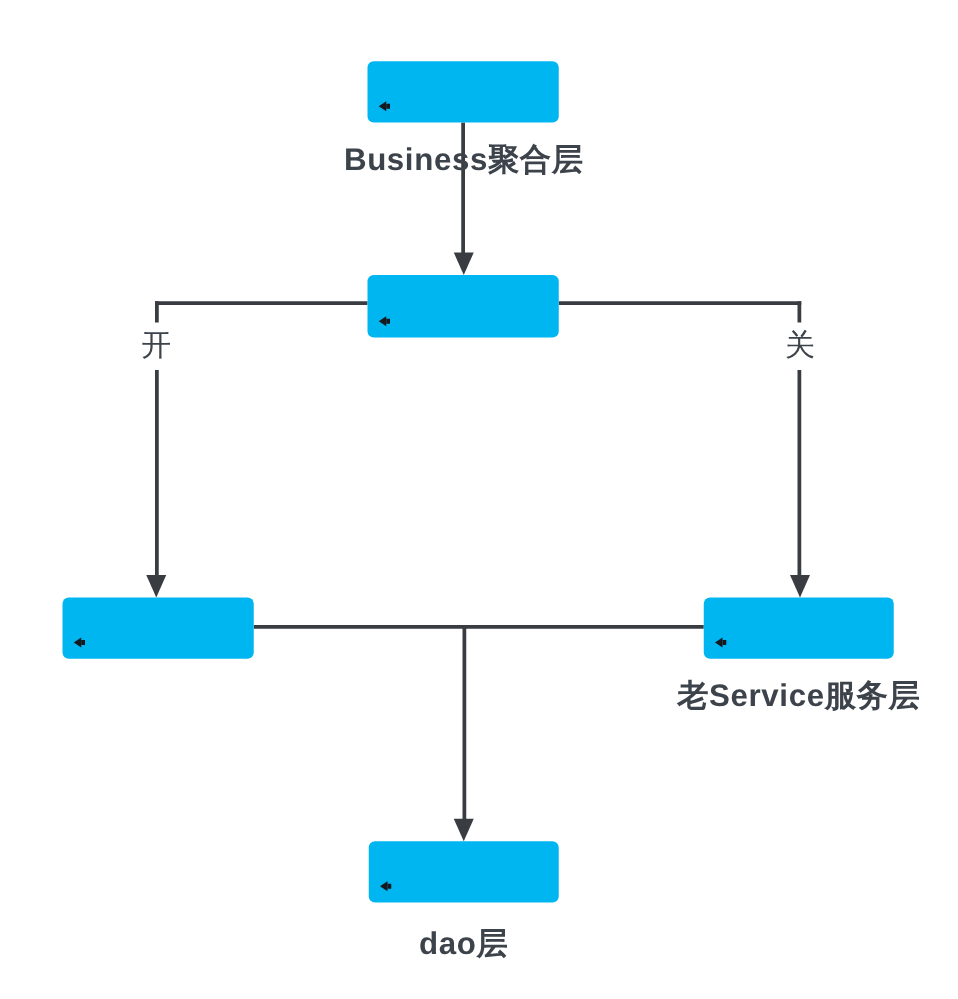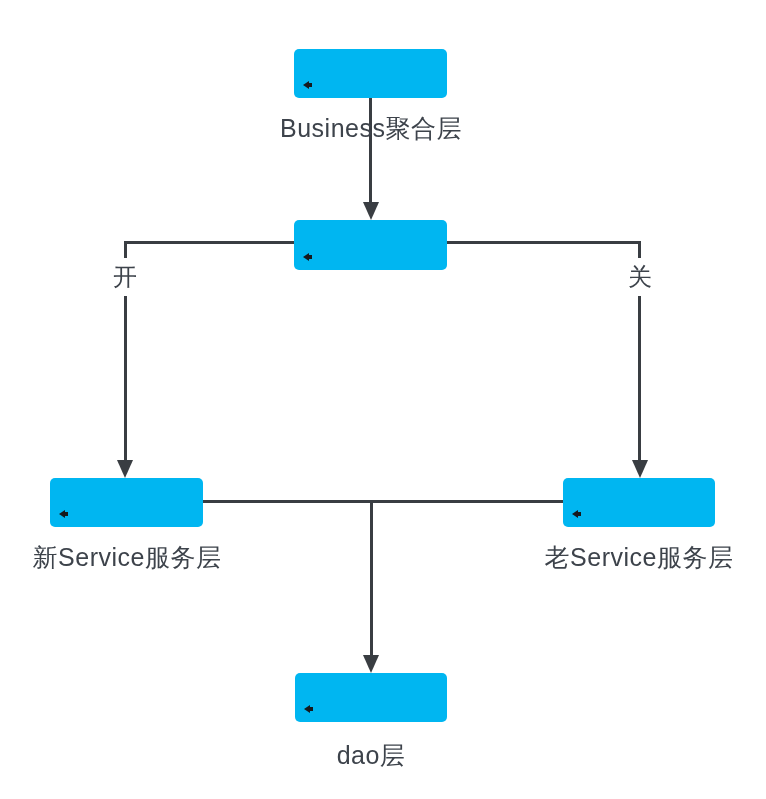--- a/index.html
+++ b/index.html
@@ -52,21 +52,21 @@
     width:0;height:0;
     border-left:8px solid transparent;
     border-right:8px solid transparent;
     border-top:18px solid var(--line);
     z-index:2;
   }
   .node-label{
     position:absolute;
     color:var(--text);
     font-size:25px;
-    font-weight:400;
+    font-weight:700;
     text-align:center;
     letter-spacing:0.5px;
     z-index:4;
     line-height:32px;
   }
   .edge-label{
     position:absolute;
     background:var(--bg);
     color:var(--text);
     font-size:24px;
@@ -107,21 +107,20 @@
   </div>
   <div class="node-label" style="left:221px;top:112px;width:300px;">Business聚合层</div>
 
   <div class="node" style="left:294px;top:220px;width:153px;height:50px;">
     <span class="node-marker"></span>
   </div>
 
   <div class="node" style="left:50px;top:478px;width:153px;height:49px;">
     <span class="node-marker"></span>
   </div>
-  <div class="node-label" style="left:0px;top:541px;width:254px;">新Service服务层</div>
 
   <div class="node" style="left:563px;top:478px;width:152px;height:49px;">
     <span class="node-marker"></span>
   </div>
   <div class="node-label" style="left:489px;top:541px;width:300px;">老Service服务层</div>
 
   <div class="node" style="left:295px;top:673px;width:152px;height:49px;">
     <span class="node-marker"></span>
   </div>
   <div class="node-label" style="left:221px;top:739px;width:300px;">dao层</div>

